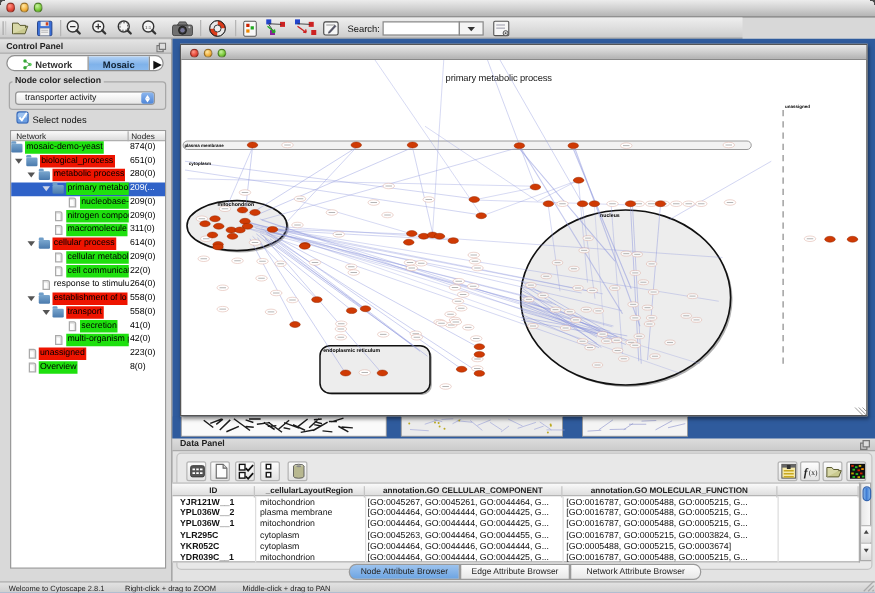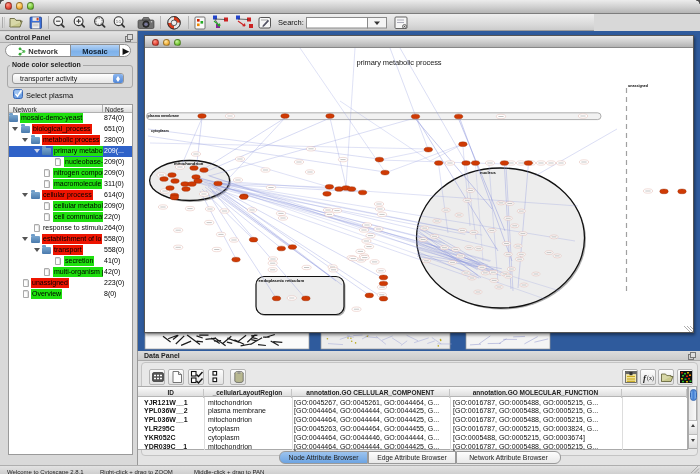--- a/index.html
+++ b/index.html
@@ -177,21 +177,21 @@
     </div>
     <div class="abs" id="groupbox"></div>
     <div class="abs" id="grouplabel">Node color selection</div>
     <div class="abs" id="dropdown">transporter activity</div>
     <div class="abs" id="dropstep"></div>
     <svg class="abs" style="left:13px;top:57px;" width="11" height="11" viewBox="0 0 11 11">
         <rect x="0.5" y="1.5" width="9" height="9" rx="2" fill="#6d9fe2" stroke="#3a6ab8" stroke-width="1"></rect>
         <rect x="1.2" y="2.2" width="7.6" height="4" rx="1.5" fill="#9dc2f0"></rect>
         <path d="M2.5 6 l2 2.2 L8.5 2.2" fill="none" stroke="#fff" stroke-width="1.6"></path>
       </svg>
-    <div class="abs" id="checklabel">Select plasma</div>
+    <div class="abs" id="checklabel">Select nodes</div>
     <div class="abs" id="treebox">
       <div class="abs" id="treehead">
           <div class="h1">Network</div>
           <div class="h2">Nodes</div>
           <div style="position:absolute;left:93px;top:0;width:1px;height:8px;background:#b0b0b0;"></div>
         </div>
       <div id="treerows">
 <div class="trow" style="top:7.5px;">
             <i class="folder" style="left:0px;"></i>
             <span class="hl green" style="left:11px;max-width:83px;">mosaic-demo-yeast</span>

